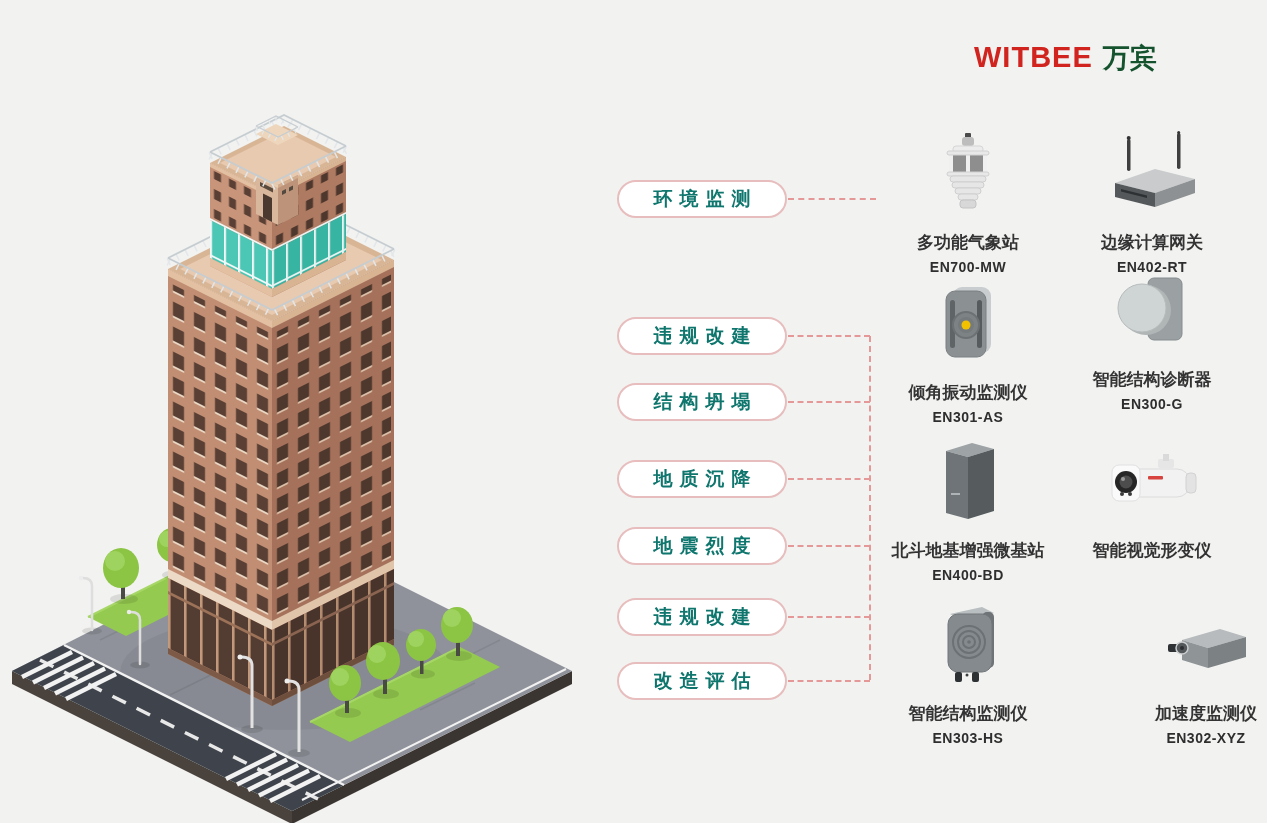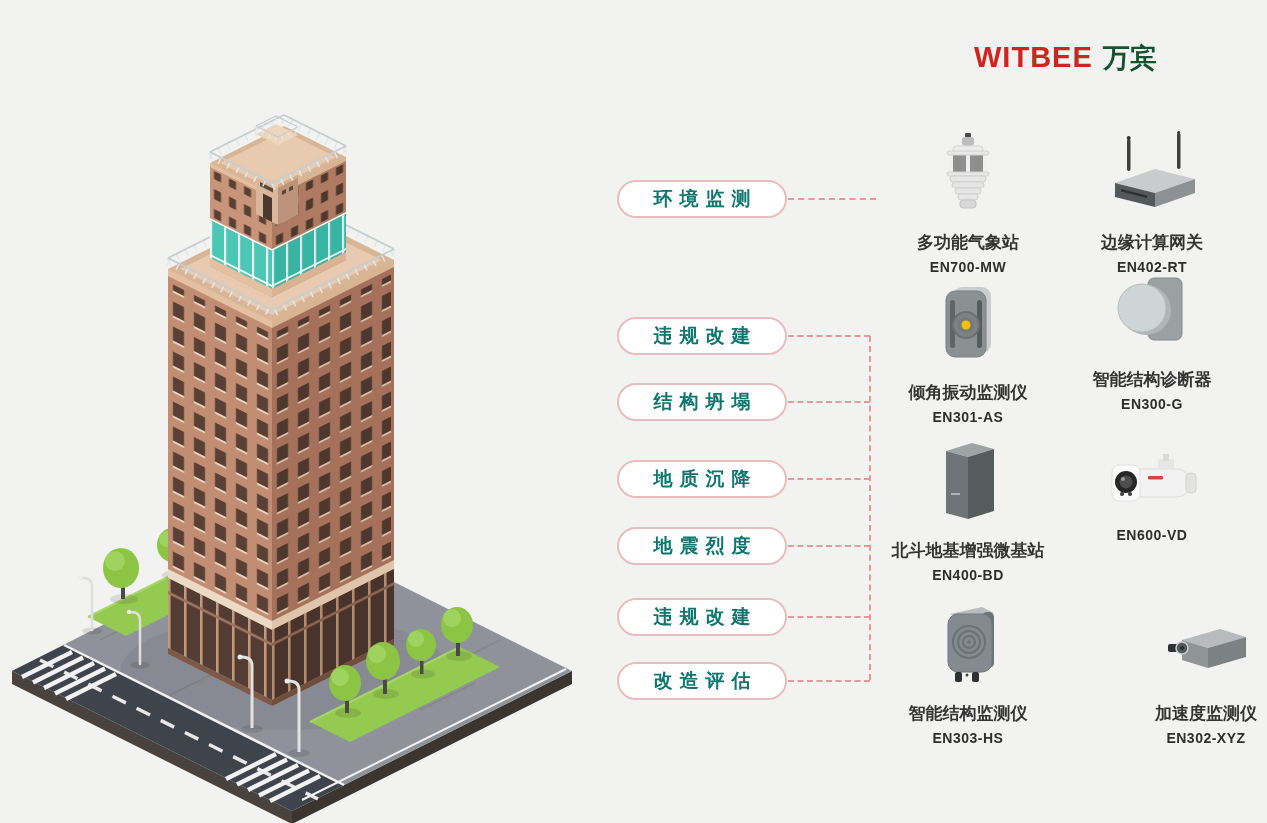--- a/index.html
+++ b/index.html
@@ -344,21 +344,21 @@
         <rect x="16" y="16" width="28" height="36" rx="7" fill="#fafafa" stroke="#e0e0e0"></rect>
         <circle cx="30" cy="33" r="11" fill="#262626"></circle>
           <circle cx="30" cy="33" r="6.5" fill="#4d4d4d"></circle>
           <circle cx="27" cy="30" r="2" fill="#9b9b9b"></circle>
         <circle cx="26" cy="45" r="2" fill="#3c3c3c"></circle>
           <circle cx="34" cy="45" r="2" fill="#3c3c3c"></circle>
         <rect x="52" y="27" width="15" height="3.5" rx="1" fill="#d2241e" opacity="0.85"></rect>
         <rect x="90" y="24" width="10" height="20" rx="4" fill="#e3e3e3" stroke="#d2d2d2"></rect>
       </svg>
     </div>
-    <div class="model">EN600-VD</div>
+    <div class="name">智能视觉形变仪</div>
   </div>
 
   <div class="product" style="left:874px;top:600px">
     <div class="img">
       <svg width="76" height="86" viewBox="0 0 76 86">
         <polygon points="20,14 52,7 64,13 32,20" fill="#b9bec0"></polygon>
         <rect x="52" y="12" width="12" height="56" rx="5" fill="#6d7376"></rect>
         <rect x="18" y="14" width="44" height="58" rx="10" fill="#848a8d" stroke="#70767a"></rect>
         <circle cx="39" cy="42" r="16" fill="none" stroke="#6b7174" stroke-width="2"></circle>
         <circle cx="39" cy="42" r="11" fill="none" stroke="#6b7174" stroke-width="2"></circle>

